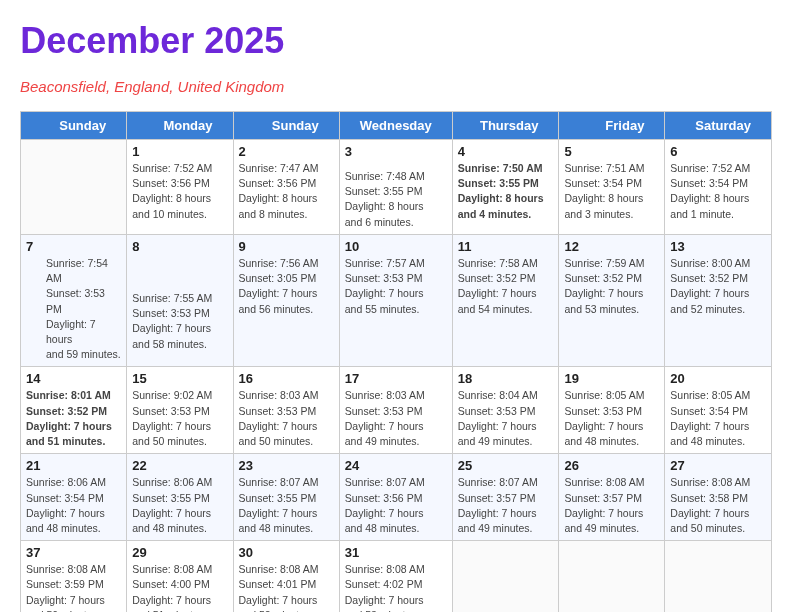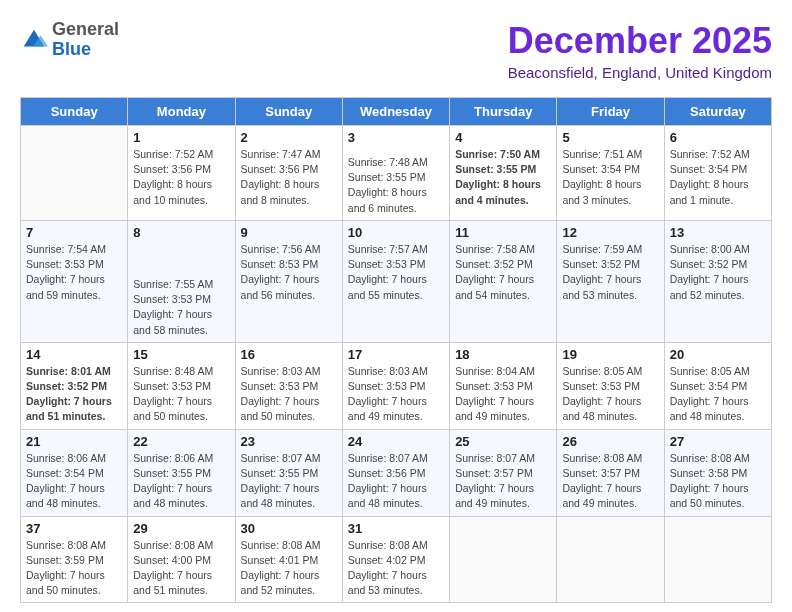--- a/index.html
+++ b/index.html
@@ -35,33 +35,34 @@
     .title-block {
       text-align: right;
     }
     .month-title {
       font-size: 36px;
       font-weight: bold;
       color: #6d28d9;
     }
     .subtitle {
       font-size: 15px;
-      color: #4c1d95;
-      margin-top: 2px;
+      color: #ef4444;
+      margin-top: 16px;
+      font-style: italic;
     }
     .calendar {
       width: 100%;
       border-collapse: collapse;
       font-size: 11px;
     }
     .calendar th {
       background: #3a7fd5;
       color: #fff;
-      padding: 6px 8px;
-      text-align: center;
+      padding: 6px 20px;
+      text-align: right;
       font-size: 13px;
       font-weight: 600;
       border: 1px solid #ccc;
     }
     .calendar td {
       border: 1px solid #ccc;
       vertical-align: top;
       padding: 4px 5px;
       width: 107px;
       min-height: 90px;
@@ -81,30 +82,20 @@
       color: #444;
       font-size: 10.5px;
       line-height: 1.45;
     }
     .empty { background: #fafafa !important; }
   </style>
 </head>
 <body>
 
 <div class="header">
-  <div class="logo">
-    <svg class="logo-icon" viewBox="0 0 30 30">
-      <polygon points="15,4 26,22 4,22" fill="#1a6bbd"></polygon>
-      <polygon points="22,10 30,22 14,22" fill="#3a9fd5" opacity="0.7"></polygon>
-    </svg>
-    <div class="logo-text">
-      <span class="logo-general">General</span><br>
-      <span class="logo-blue">Blue</span>
-    </div>
-  </div>
   <div class="title-block">
     <div class="month-title">December 2025</div>
     <div class="subtitle">Beaconsfield, England, United Kingdom</div>
   </div>
 </div>
 
 <table class="calendar">
   <thead>
     <tr>
     <th>Sunday</th>
@@ -158,36 +149,36 @@
           <span class="day-num">6</span>
           <div class="day-info" style="white-space: pre-line;">Sunrise: 7:52 AM
 Sunset: 3:54 PM
 Daylight: 8 hours
 and 1 minute.</div>
         </td>
       </tr>
       <tr>
         <td>
           <span class="day-num">7</span>
-          <div class="day-info" style="white-space: pre-line;">Sunrise: 7:54 AM
+          <div class="day-info" style="white-space: pre-line; margin-left: 20px;">Sunrise: 7:54 AM
 Sunset: 3:53 PM
 Daylight: 7 hours
 and 59 minutes.</div>
         </td>
         <td>
           <span class="day-num">8</span>
           <div class="day-info" style="white-space: pre-line; margin-top: 37px;">Sunrise: 7:55 AM
 Sunset: 3:53 PM
 Daylight: 7 hours
 and 58 minutes.</div>
         </td>
         <td>
           <span class="day-num">9</span>
           <div class="day-info" style="white-space: pre-line;">Sunrise: 7:56 AM
-Sunset: 8:53 PM
+Sunset: 3:05 PM
 Daylight: 7 hours
 and 56 minutes.</div>
         </td>
         <td>
           <span class="day-num">10</span>
           <div class="day-info" style="white-space: pre-line;">Sunrise: 7:57 AM
 Sunset: 3:53 PM
 Daylight: 7 hours
 and 55 minutes.</div>
         </td>
@@ -216,21 +207,21 @@
       <tr>
         <td>
           <span class="day-num">14</span>
           <div class="day-info" style="white-space: pre-line; font-weight: bold;">Sunrise: 8:01 AM
 Sunset: 3:52 PM
 Daylight: 7 hours
 and 51 minutes.</div>
         </td>
         <td>
           <span class="day-num">15</span>
-          <div class="day-info" style="white-space: pre-line;">Sunrise: 8:48 AM
+          <div class="day-info" style="white-space: pre-line;">Sunrise: 9:02 AM
 Sunset: 3:53 PM
 Daylight: 7 hours
 and 50 minutes.</div>
         </td>
         <td>
           <span class="day-num">16</span>
           <div class="day-info" style="white-space: pre-line;">Sunrise: 8:03 AM
 Sunset: 3:53 PM
 Daylight: 7 hours
 and 50 minutes.</div>

